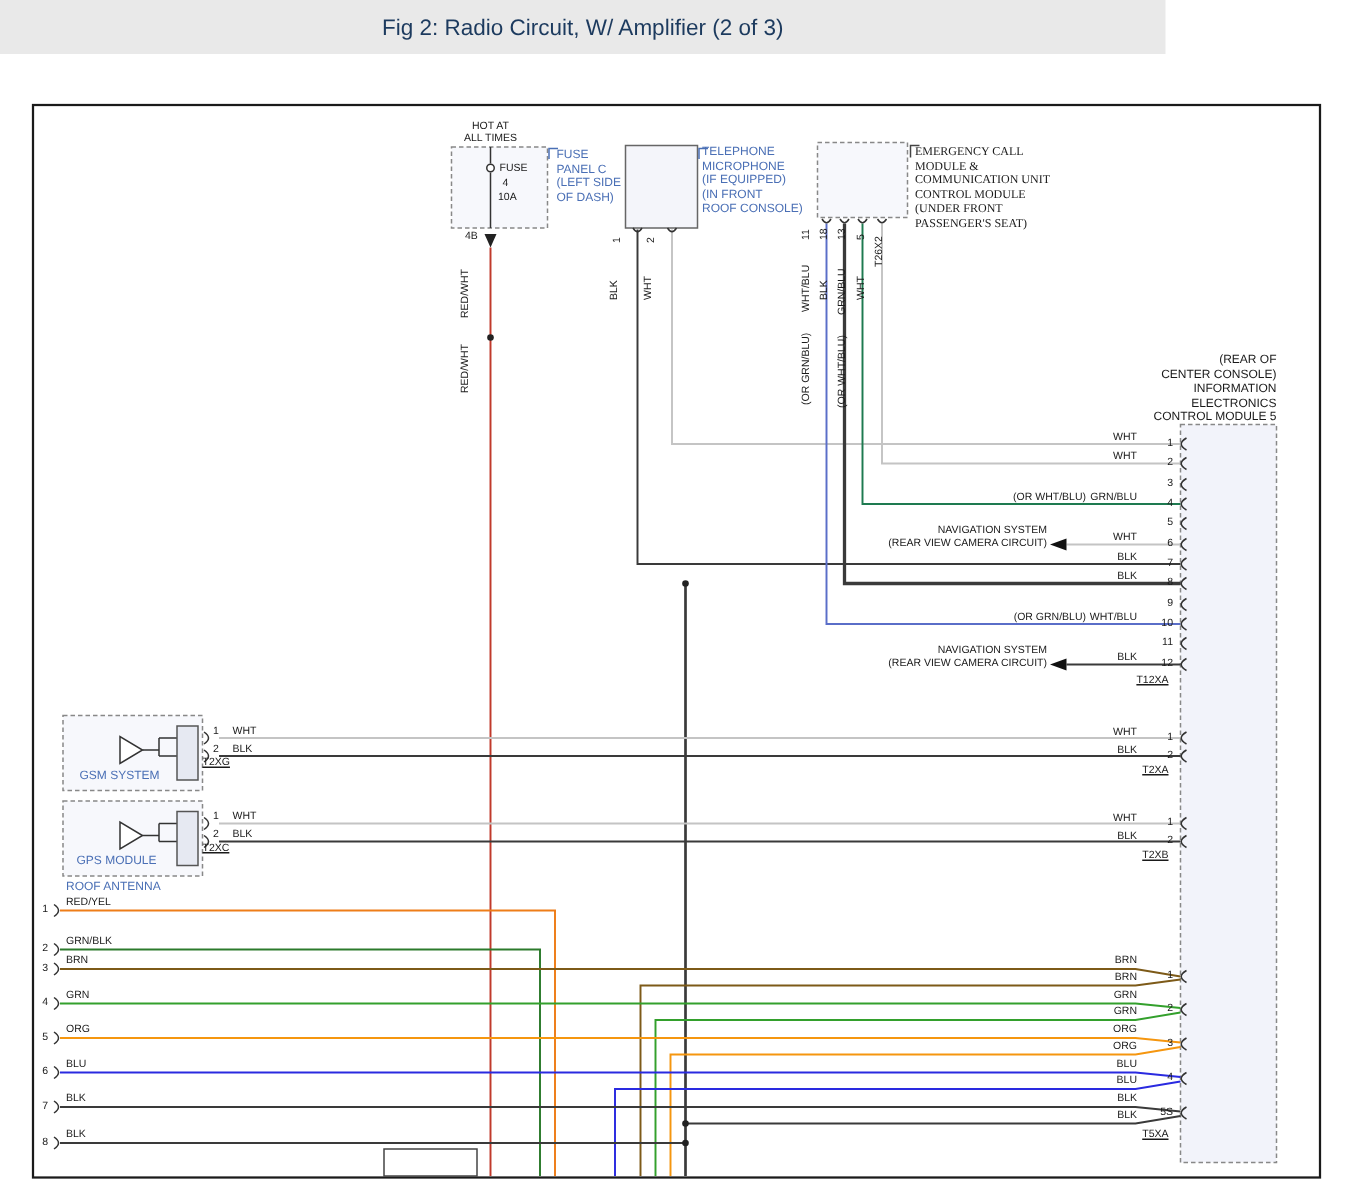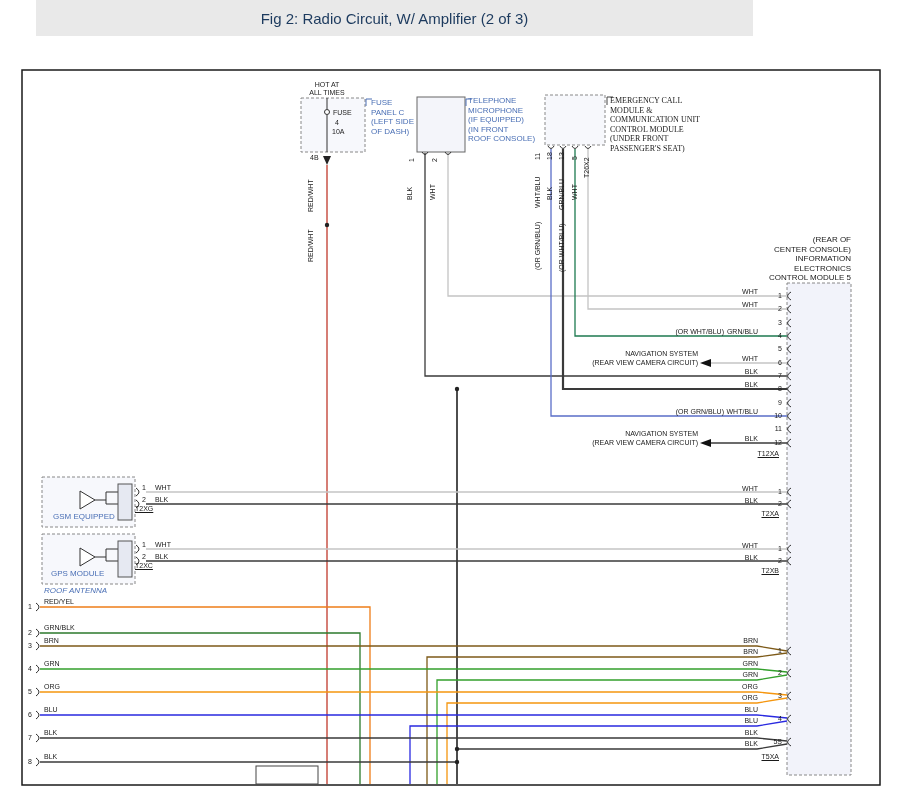--- a/index.html
+++ b/index.html
@@ -1,19 +1,19 @@
 <!DOCTYPE html>
 <html><head>
 <meta charset="utf-8">
 <style>
   html,body{margin:0;padding:0;background:#fff;}
   #canvas{position:relative;width:907px;height:798px;background:#fff;overflow:hidden;
           font-family:"Liberation Sans", sans-serif;color:#1a1a1a;}
-  #titlebar{position:absolute;left:0;top:0;width:717px;height:36px;background:#e9e9e9;
-            display:flex;align-items:center;justify-content:center;margin-left:36px;}
+  #titlebar{position:absolute;left:0;top:0;width:777px;height:36px;background:#e9e9e9;
+            display:flex;align-items:center;justify-content:center;}
   #titlebar .t{font-size:15px;color:#1c3a5e;}
   svg{position:absolute;left:0;top:0;z-index:1;}
   .lbl{position:absolute;z-index:2;font-size:7px;line-height:8px;white-space:nowrap;color:#1a1a1a;}
   .lbl8{font-size:8px;line-height:9.5px;}
   .pre{white-space:pre-line;}
   .blue{color:#4a6fb5;}
   .right{text-align:right;}
   .u{text-decoration:underline;}
   .vl{position:absolute;z-index:2;font-size:7px;line-height:8px;white-space:nowrap;
       transform-origin:0 100%;transform:rotate(-90deg);color:#1a1a1a;}
@@ -203,34 +203,34 @@
   <div class="lbl right" style="left:766px;top:412px;width:16px;">10</div>
   <div class="lbl right" style="left:766px;top:425px;width:16px;">11</div>
   <div class="lbl right" style="left:766px;top:439px;width:16px;">12</div>
   <div class="lbl right u" style="left:720px;top:450px;width:59px;">T12XA</div>
 
   <div class="lbl" style="left:142px;top:484px;">1</div>
   <div class="lbl" style="left:155px;top:484px;">WHT</div>
   <div class="lbl" style="left:142px;top:496px;">2</div>
   <div class="lbl" style="left:155px;top:496px;">BLK</div>
   <div class="lbl u" style="left:135px;top:505px;">T2XG</div>
-  <div class="lbl lbl8 blue" style="left:53px;top:512px;">GSM EQUIPPED</div>
+  <div class="lbl lbl8 blue" style="left:53px;top:512px;">GSM SYSTEM</div>
   <div class="lbl right" style="left:700px;top:485px;width:58px;">WHT</div>
   <div class="lbl right" style="left:700px;top:497px;width:58px;">BLK</div>
   <div class="lbl right" style="left:766px;top:488px;width:16px;">1</div>
   <div class="lbl right" style="left:766px;top:500px;width:16px;">2</div>
   <div class="lbl right u" style="left:720px;top:510px;width:59px;">T2XA</div>
 
   <div class="lbl" style="left:142px;top:541px;">1</div>
   <div class="lbl" style="left:155px;top:541px;">WHT</div>
   <div class="lbl" style="left:142px;top:553px;">2</div>
   <div class="lbl" style="left:155px;top:553px;">BLK</div>
   <div class="lbl u" style="left:135px;top:562px;">T2XC</div>
   <div class="lbl lbl8 blue" style="left:51px;top:569px;">GPS MODULE</div>
-  <div class="lbl lbl8 blue" style="left:44px;top:586px;font-style:italic;">ROOF ANTENNA</div>
+  <div class="lbl lbl8 blue" style="left:44px;top:586px;">ROOF ANTENNA</div>
   <div class="lbl right" style="left:700px;top:542px;width:58px;">WHT</div>
   <div class="lbl right" style="left:700px;top:554px;width:58px;">BLK</div>
   <div class="lbl right" style="left:766px;top:545px;width:16px;">1</div>
   <div class="lbl right" style="left:766px;top:557px;width:16px;">2</div>
   <div class="lbl right u" style="left:720px;top:567px;width:59px;">T2XB</div>
 
   <div class="lbl right" style="left:18px;top:603px;width:14px;">1</div>
   <div class="lbl right" style="left:18px;top:629px;width:14px;">2</div>
   <div class="lbl right" style="left:18px;top:642px;width:14px;">3</div>
   <div class="lbl right" style="left:18px;top:665px;width:14px;">4</div>

